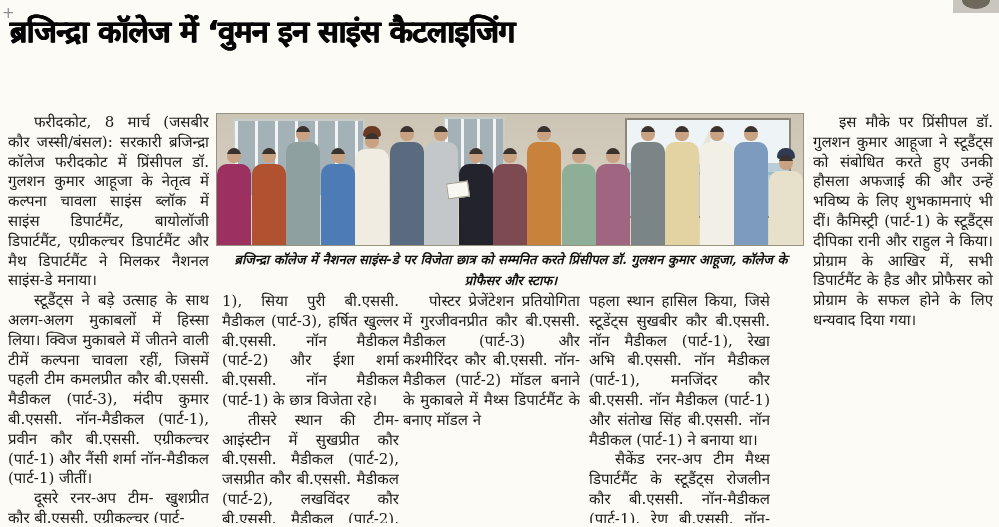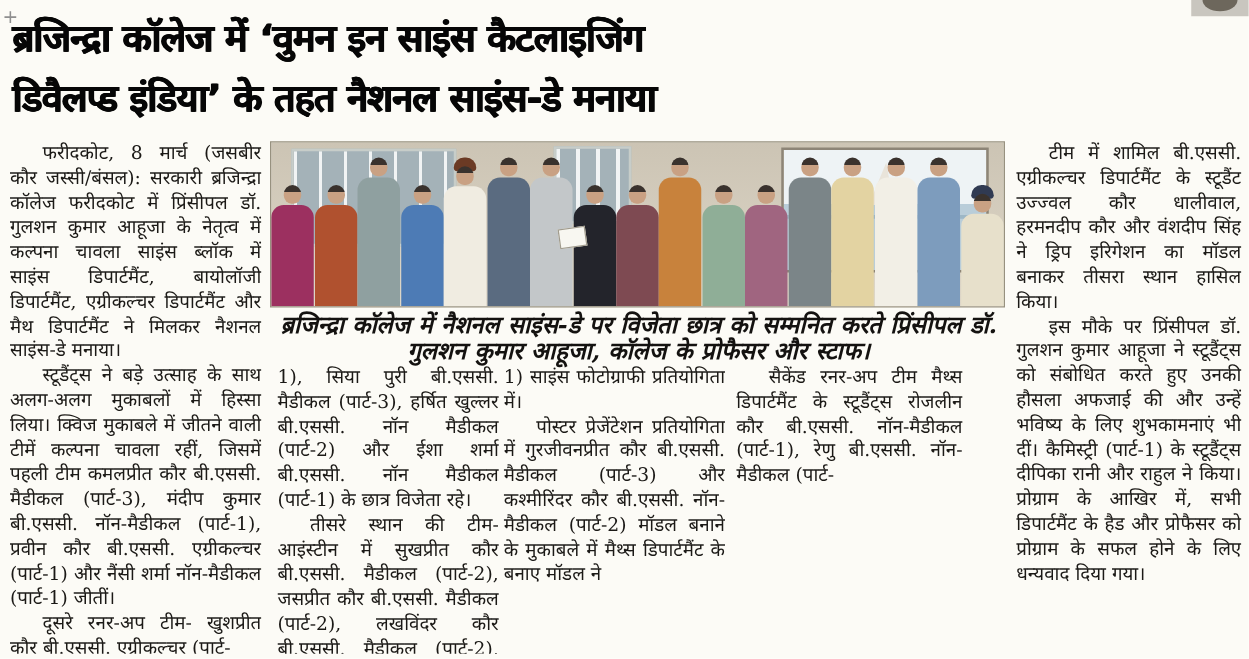--- a/index.html
+++ b/index.html
@@ -74,37 +74,36 @@
     background:linear-gradient(#3a322d 0 38%, #c9a183 38%);
   }
   .person .torso { width:34px; flex:1; border-radius:10px 10px 0 0; margin-top:1px; }
   .person .cert {
     position:absolute; left:-12px; top:34px; width:20px; height:14px;
     background:#f8f7f1; border:1px solid #a19c8e; transform:rotate(-8deg);
   }
   
   .caption {
     width:590px; margin-top:4px; text-align:center;
-    font-weight:bold; font-style:italic; font-size:19px; line-height:20.5px;
+    font-weight:bold; font-style:italic; font-size:13px; line-height:20.5px;
     color:#141210;
   }
 </style>
 </head>
 <body>
 
 <div class="page">
 
   <span class="crop-mark">+</span>
   <div class="corner-fragment">
     <div class="bowl"></div>
   </div>
 
   <div class="headline">
     <div>ब्रजिन्द्रा कॉलेज में ‘वुमन इन साइंस कैटलाइजिंग</div>
-    <div>डिवैलप्ड इंडिया’ के तहत नैशनल साइंस-डे मनाया</div>
   </div>
 
   <div class="textcol" id="col1">
     <p class="indent">फरीदकोट, 8 मार्च (जसबीर कौर जस्सी/बंसल): सरकारी ब्रजिन्द्रा कॉलेज फरीदकोट में प्रिंसीपल डॉ. गुलशन कुमार आहूजा के नेतृत्व में कल्पना चावला साइंस ब्लॉक में साइंस डिपार्टमैंट, बायोलॉजी डिपार्टमैंट, एग्रीकल्चर डिपार्टमैंट और मैथ डिपार्टमैंट ने मिलकर नैशनल साइंस-डे मनाया।</p>
     <p class="indent">स्टूडैंट्स ने बड़े उत्साह के साथ अलग-अलग मुकाबलों में हिस्सा लिया। क्विज मुकाबले में जीतने वाली टीमें कल्पना चावला रहीं, जिसमें पहली टीम कमलप्रीत कौर बी.एससी. मैडीकल (पार्ट-3), मंदीप कुमार बी.एससी. नॉन-मैडीकल (पार्ट-1), प्रवीन कौर बी.एससी. एग्रीकल्चर (पार्ट-1) और नैंसी शर्मा नॉन-मैडीकल (पार्ट-1) जीतीं।</p>
     <p class="indent">दूसरे रनर-अप टीम- खुशप्रीत कौर बी.एससी. एग्रीकल्चर (पार्ट-</p>
   </div>
 
   <div class="photo-block">
     <div class="photo">
@@ -190,26 +189,25 @@
     </div>
     <div class="caption">ब्रजिन्द्रा कॉलेज में नैशनल साइंस-डे पर विजेता छात्र को सम्मनित करते प्रिंसीपल डॉ. गुलशन कुमार आहूजा, कॉलेज के प्रोफैसर और स्टाफ।</div>
   </div>
 
   <div class="textcol" id="col2">
     <p>1), सिया पुरी बी.एससी. मैडीकल (पार्ट-3), हर्षित खुल्लर बी.एससी. नॉन मैडीकल (पार्ट-2) और ईशा शर्मा बी.एससी. नॉन मैडीकल (पार्ट-1) के छात्र विजेता रहे।</p>
     <p class="indent">तीसरे स्थान की टीम-आइंस्टीन में सुखप्रीत कौर बी.एससी. मैडीकल (पार्ट-2), जसप्रीत कौर बी.एससी. मैडीकल (पार्ट-2), लखविंदर कौर बी.एससी. मैडीकल (पार्ट-2), ईशा बी.एससी. मैडीकल (पार्ट-2) और हर्षित बी.एससी. नॉन मैडीकल (पार्ट-</p>
   </div>
 
   <div class="textcol" id="col3">
-    <p>1) साइंस फोटोग्राफी प्रतियोगिता में।</p>
     <p class="indent">पोस्टर प्रेजेंटेशन प्रतियोगिता में गुरजीवनप्रीत कौर बी.एससी. मैडीकल (पार्ट-3) और कश्मीरिंदर कौर बी.एससी. नॉन-मैडीकल (पार्ट-2) मॉडल बनाने के मुकाबले में मैथ्स डिपार्टमैंट के बनाए मॉडल ने</p>
   </div>
 
   <div class="textcol" id="col4">
+    <p>पहला स्थान हासिल किया, जिसे स्टूडेंट्स सुखबीर कौर बी.एससी. नॉन मैडीकल (पार्ट-1), रेखा अभि बी.एससी. नॉन मैडीकल (पार्ट-1), मनजिंदर कौर बी.एससी. नॉन मैडीकल (पार्ट-1) और संतोख सिंह बी.एससी. नॉन मैडीकल (पार्ट-1) ने बनाया था।</p>
     <p class="indent">सैकेंड रनर-अप टीम मैथ्स डिपार्टमैंट के स्टूडैंट्स रोजलीन कौर बी.एससी. नॉन-मैडीकल (पार्ट-1), रेणु बी.एससी. नॉन-मैडीकल (पार्ट-</p>
   </div>
 
   <div class="textcol" id="col5">
-    <p class="indent">टीम में शामिल बी.एससी. एग्रीकल्चर डिपार्टमैंट के स्टूडैंट उज्ज्वल कौर धालीवाल, हरमनदीप कौर और वंशदीप सिंह ने ड्रिप इरिगेशन का मॉडल बनाकर तीसरा स्थान हासिल किया।</p>
     <p class="indent">इस मौके पर प्रिंसीपल डॉ. गुलशन कुमार आहूजा ने स्टूडैंट्स को संबोधित करते हुए उनकी हौसला अफजाई की और उन्हें भविष्य के लिए शुभकामनाएं भी दीं। कैमिस्ट्री (पार्ट-1) के स्टूडैंट्स दीपिका रानी और राहुल ने किया। प्रोग्राम के आखिर में, सभी डिपार्टमैंट के हैड और प्रोफैसर को प्रोग्राम के सफल होने के लिए धन्यवाद दिया गया।</p>
   </div>
 
 </div>
 
 </body></html>

